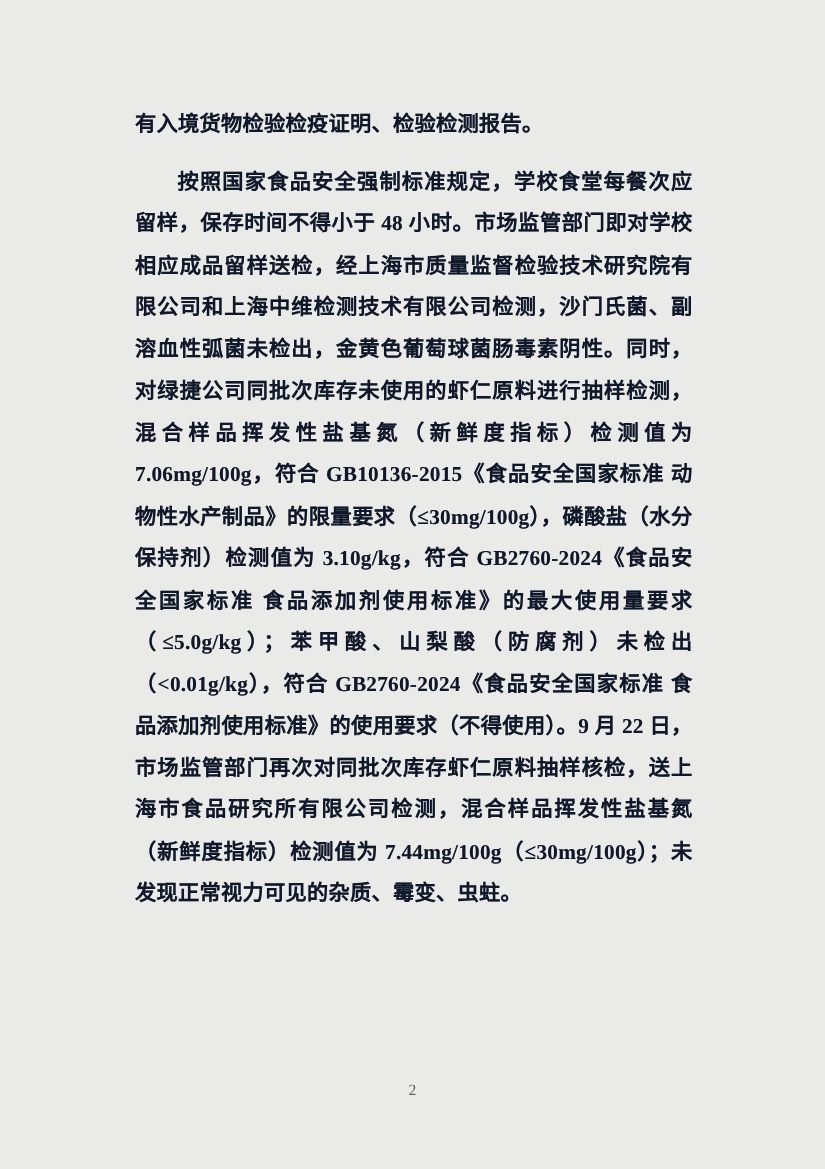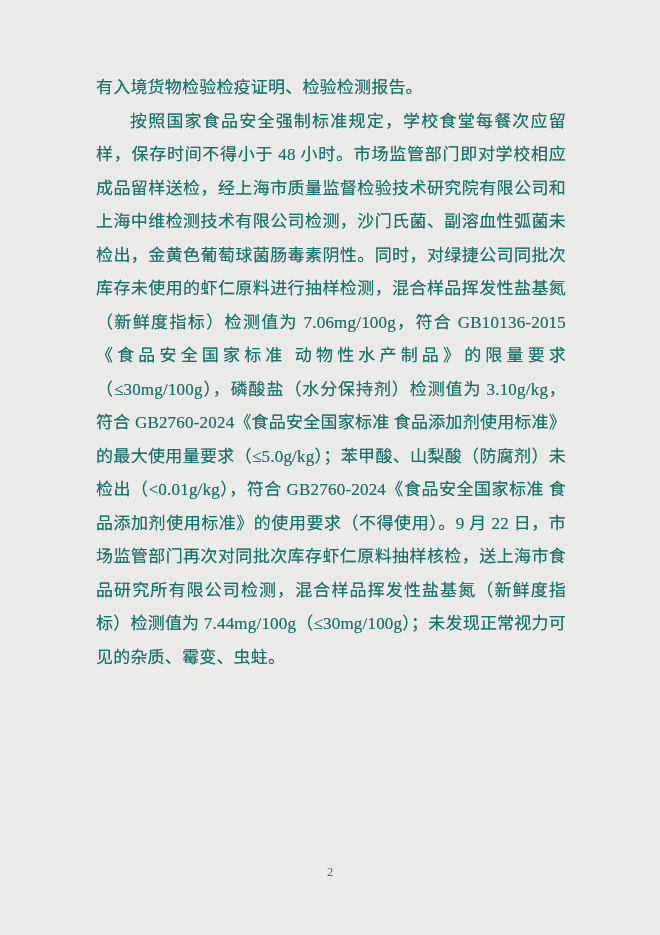--- a/index.html
+++ b/index.html
@@ -20,29 +20,30 @@
     background: #eaeae9;
     box-sizing: border-box;
   }
   .content {
     position: absolute;
     top: 71px;
     left: 96px;
     width: 470px;
   }
   .para {
-    margin: 0;
+    margin: 12px;
     font-size: 17px;
     line-height: 33.5px;
     letter-spacing: 0.2px;
-    color: #0f766e;
+    color: #0f172a;
     text-align: justify;
     text-justify: inter-character;
     
     text-shadow: 0 0 0.4px rgba(62,62,62,0.55);
+    font-weight: bold;
   }
   .para.indent {
     text-indent: 2em;
   }
   .page-number {
     position: absolute;
     left: 0;
     top: 863px;
     width: 660px;
     text-align: center;

